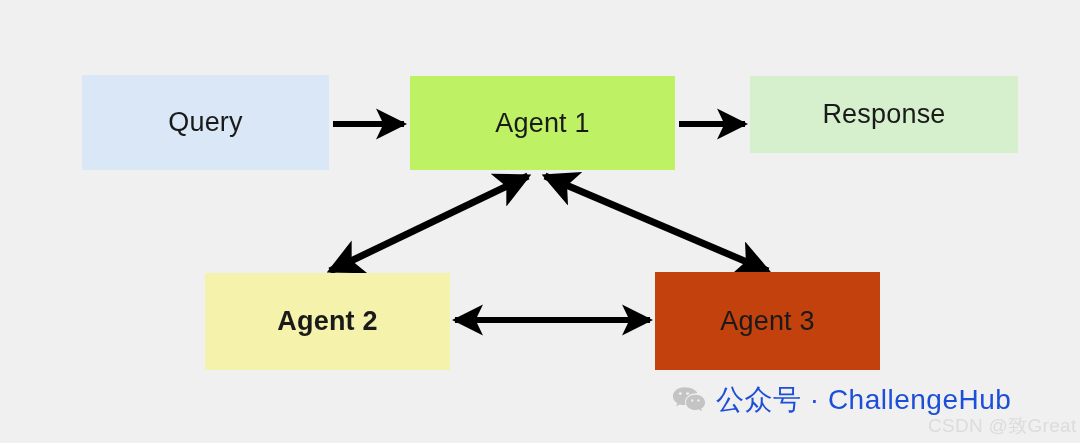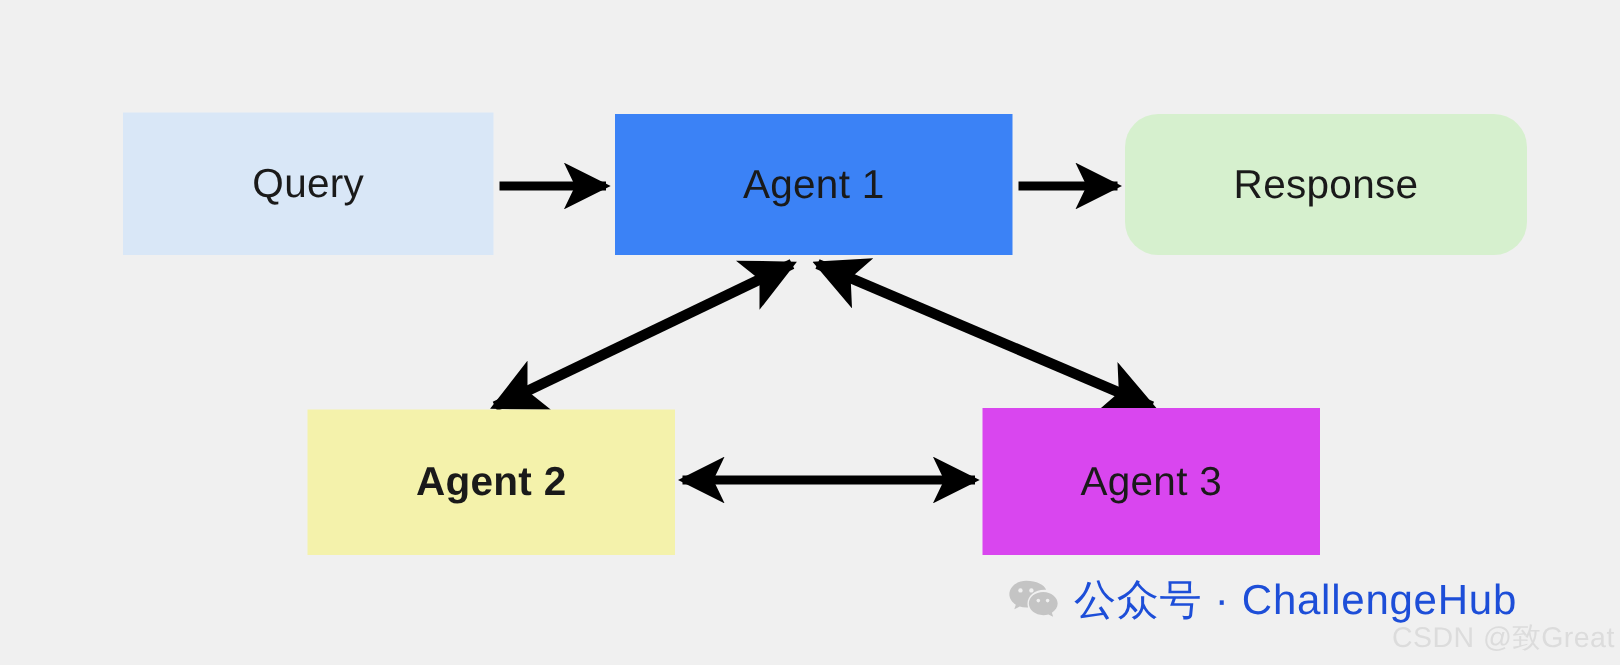--- a/index.html
+++ b/index.html
@@ -27,24 +27,24 @@
     justify-content: center;
     color: #1a1a1a;
     font-size: 27px;
     font-weight: 400;
     letter-spacing: 0.2px;
     line-height: 1;
     z-index: 3;
     user-select: none;
   }
   #node-query    { left: 82px;  top: 75px;  width: 247px; height: 95px; background: #d9e7f7; align-items: center; }
-  #node-agent1   { left: 410px; top: 76px;  width: 265px; height: 94px; background: #3b82f6; }
-  #node-response { left: 750px; top: 76px;  width: 268px; height: 94px; background: #d6f0ce; border-radius: 22px; }
+  #node-agent1   { left: 410px; top: 76px;  width: 265px; height: 94px; background: #bef264; }
+  #node-response { left: 750px; top: 76px;  width: 268px; height: 77px; background: #d6f0ce; }
   #node-agent2   { left: 205px; top: 273px; width: 245px; height: 97px; background: #f4f2ab; font-weight: bold; }
-  #node-agent3   { left: 655px; top: 272px; width: 225px; height: 98px; background: #d946ef; }
+  #node-agent3   { left: 655px; top: 272px; width: 225px; height: 98px; background: #c2410c; }
 
   #edges {
     position: absolute;
     left: 0; top: 0;
     width: 1080px;
     height: 443px;
     z-index: 2;
     pointer-events: none;
   }
 

